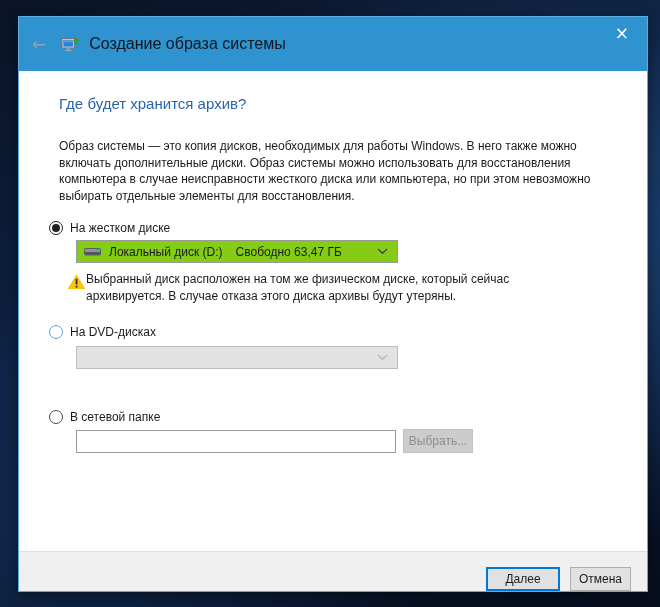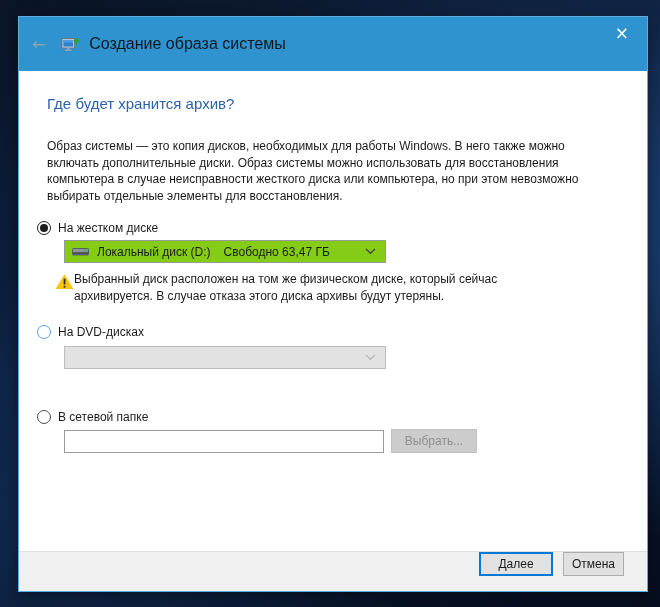--- a/index.html
+++ b/index.html
@@ -30,21 +30,21 @@
     color:#8ba2b4; font-size:17px; line-height:1; margin-right:15px; cursor:default;
   }
   .app-icon { margin-right:9px; display:flex; }
   .title-text { font-size:16px; color:#15151d; }
   .close-btn {
     position:absolute; right:8px; top:2px; padding:6px 10px;
     font-family:"DejaVu Sans", sans-serif;
     color:#ffffff; font-size:17px; line-height:1; font-weight:400; cursor:default;
   }
 
-  .content { flex:1 1 auto; background:#fff; padding-left:28px; }
+  .content { flex:1 1 auto; background:#fff; padding-left:40px; }
 
   .heading { font-size:15px; font-weight:400; color:#2b63ad; margin-top:24px; }
 
   .description {
     margin-top:26px; width:556px;
     font-size:12px; line-height:16.5px; color:#1b1b1b;
   }
 
   .radio-row { display:flex; align-items:center; gap:7px; margin-left:-10px; }
   .radio-row.hd  { margin-top:17px;text-align:center; }
@@ -78,27 +78,27 @@
   .warning { display:flex; margin:8px 0 0 8px; align-items:flex-start; }
   .warn-icon { flex:0 0 auto; margin-top:2px; display:flex; }
   .warning-text { font-size:12px; line-height:16.5px; color:#1b1b1b; width:462px; }
 
   .net-row { display:flex; margin:5px 0 0 17px; gap:7px; align-items:center; }
   .path-input {
     width:320px; height:23px; border:1px solid #999; background:#fff;
     font-family:"Liberation Sans", sans-serif; font-size:12px; padding:0 5px;
   }
   .browse-btn {
-    width:86px; height:24px; background:#cccccc; border:1px solid #c2c2c2;
+    width:70px; height:24px; background:#cccccc; border:1px solid #c2c2c2;
     color:#8f8f8f; font-size:12px; font-family:"Liberation Sans", sans-serif;
   }
 
   .footer {
     flex:0 0 auto; height:40px; background:#f0f0f0; border-top:1px solid #dfdfdf;
-    display:flex; align-items:flex-start; justify-content:flex-end; gap:10px; padding-right:23px;
+    display:flex; align-items:flex-end; justify-content:flex-end; gap:10px; padding-right:16px;
   }
   .btn {
     height:24px; font-size:12px; color:#1b1b1b;
     font-family:"Liberation Sans", sans-serif; background:#e1e1e1;
   }
   .btn.next   { width:74px; border:2px solid #0078d7; }
   .btn.cancel { width:61px; border:1px solid #adadad; }
 </style>
 </head>
 <body>

